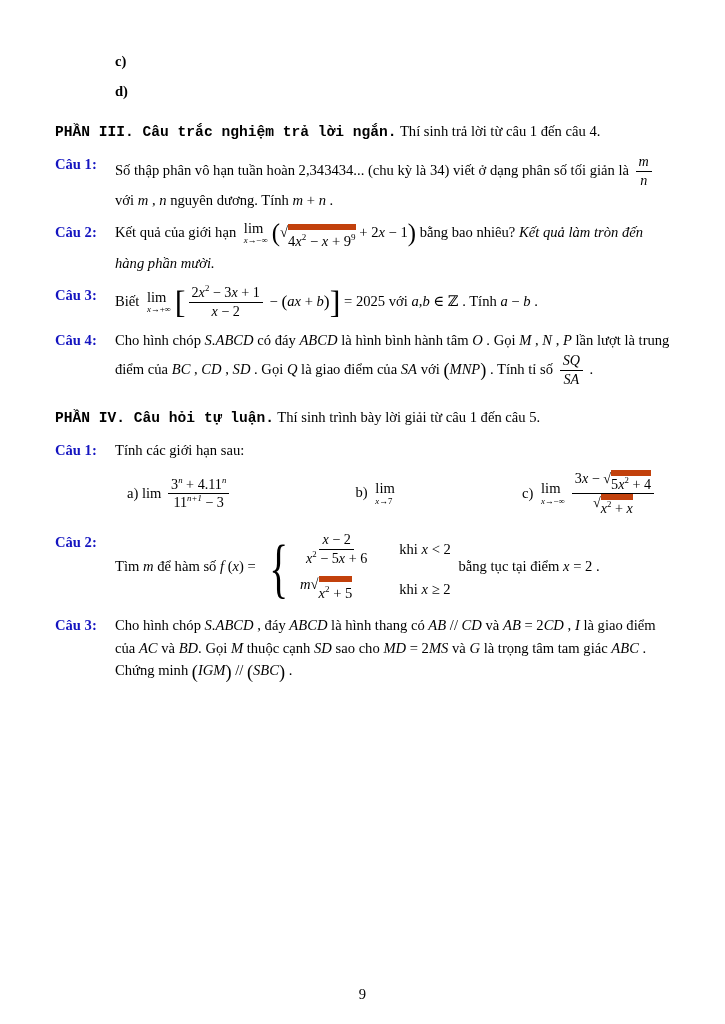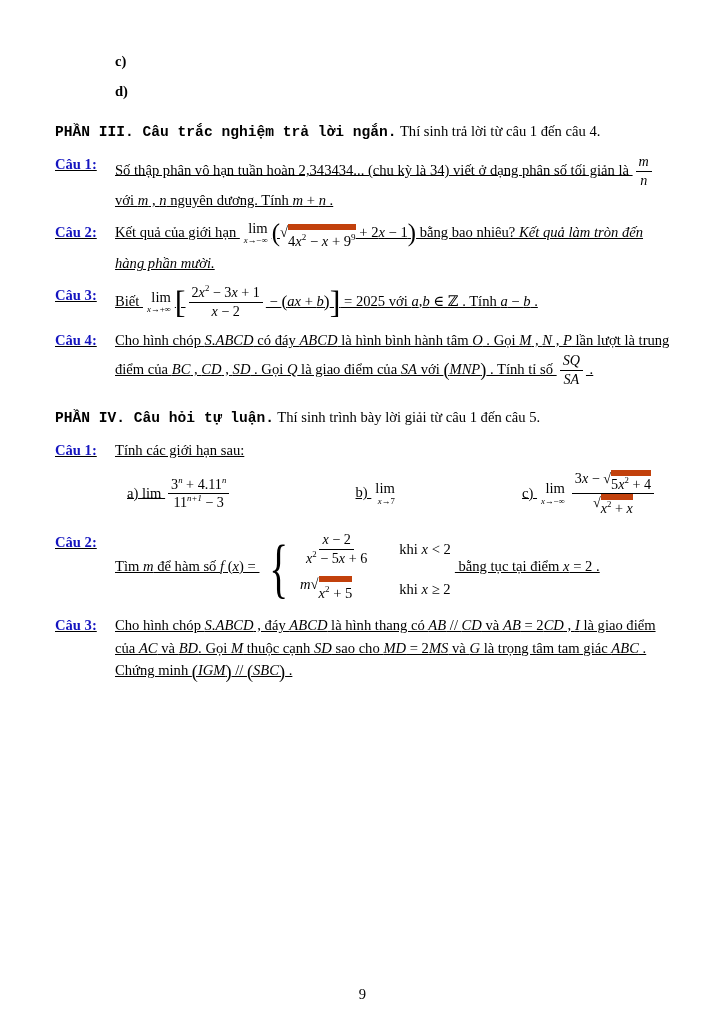--- a/index.html
+++ b/index.html
@@ -23,34 +23,34 @@
   .frac {
     display: inline-flex; flex-direction: column; align-items: center;
     vertical-align: middle; margin: 0 3px; line-height: 1.25; text-align: center;
     font-size: 0.97em;
   }
   .frac .num { border-bottom: 1px solid #000; padding: 0 3px; white-space: nowrap; }
   .frac .den { padding: 0 3px; white-space: nowrap; }
   .sqrt { display: inline-flex; align-items: flex-start; white-space: nowrap; }
   .radsym { line-height: 1.2; }
   .radicand { border-top: 6px solid #c2410c; white-space: nowrap; }
-  .lim { display: inline-flex; flex-direction: column; align-items: flex-end; vertical-align: middle; margin: 0 4px; }
+  .lim { display: inline-flex; flex-direction: column; align-items: flex-start; vertical-align: middle; margin: 0 4px; }
   .limword { line-height: 1.05; }
   .limunder { font-size: 0.6em; line-height: 1.1; white-space: nowrap; }
   .bigd { font-size: 1.25em; vertical-align: middle; line-height: 1; }
   .cases { display: inline-flex; align-items: center; vertical-align: middle; margin: 0 4px; }
   .brace { font-size: 4.5em; line-height: 0.8; font-weight: 400; margin-right: 5px;
            transform: scaleX(0.6); transform-origin: center; }
   .casesgrid { display: inline-grid; grid-template-columns: auto auto; column-gap: 26px; row-gap: 6px; align-items: center; }
   .casesgrid .cl { justify-self: start; }
   .casesgrid .cr { justify-self: start; }
   .intro-row { display: flex; margin-left: 60px; margin-bottom: 7px; align-items: baseline; }
   .intro-label { font-weight: bold; flex: 0 0 26px; }
   .heading { margin: 18px 0 9px 0; }
-  .qrow { display: flex; margin: 4px 0 9px 0; text-decoration: underline; }
+  .qrow { display: flex; margin: 4px 0 9px 0; }
   .qlabel { flex: 0 0 60px; font-weight: bold; color: var(--label-blue, #1515c0); }
   .qbody { flex: 1; }
   .limits-row { display: flex; justify-content: space-between; align-items: center; padding: 8px 18px 4px 12px; }
   .page-number { position: absolute; bottom: 18px; left: 0; right: 0; text-align: center; }
 </style>
 </head>
 <body>
 
 <div class="page">
 

